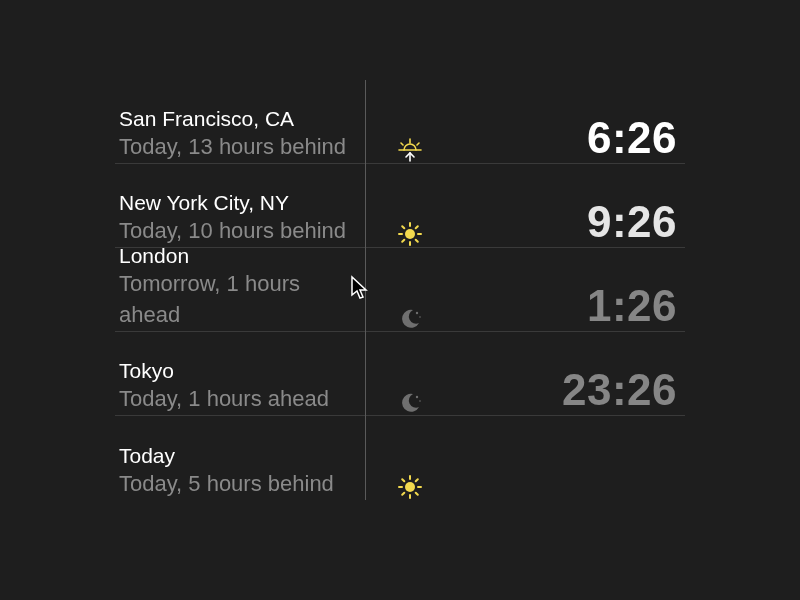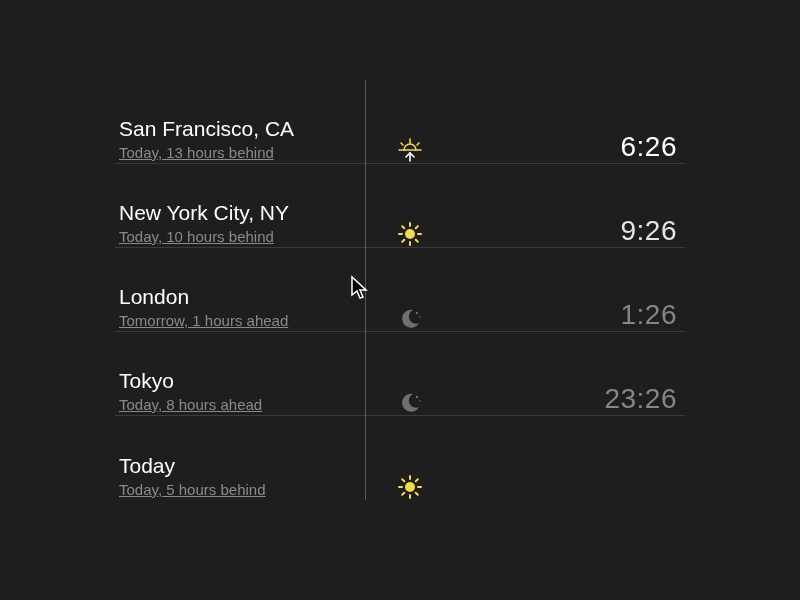--- a/index.html
+++ b/index.html
@@ -31,24 +31,23 @@
       padding-left: 4px;
     }
     .city {
       color: #ffffff;
       font-size: 21px;
       font-weight: 400;
       line-height: 1.3;
     }
     .offset {
       color: #8a8a8a;
-      font-size: 15px;
+      font-size: 22px;
       font-weight: 400;
       line-height: 1.4;
-      text-decoration: underline;
     }
     .divider {
       position: absolute;
       left: 365px;
       top: 80px;
       width: 1px;
       height: 420px;
       background: #5a5a5a;
     }
     .icon-cell {
@@ -56,22 +55,22 @@
       display: flex;
       justify-content: center;
       align-items: center;
     }
     .time-cell {
       flex: 1;
       text-align: right;
       padding-right: 8px;
     }
     .time {
-      font-size: 28px;
-      font-weight: 400;
+      font-size: 44px;
+      font-weight: 700;
       letter-spacing: 0.5px;
     }
     .time-white { color: #ffffff; }
     .time-green { color: #e5e5e5; }
     .time-gray  { color: #868686; margin-top: 29px; }
 
     .icon svg { display: block; }
 
     .cursor {
       position: absolute;
@@ -154,21 +153,21 @@
       </span>
     </div>
     <div class="time-cell">
       <span class="time time-gray">1:26</span>
     </div>
   </div>
 
   <div class="row">
     <div class="left">
       <div class="city">Tokyo</div>
-      <div class="offset">Today, 8 hours ahead</div>
+      <div class="offset">Today, 1 hours ahead</div>
     </div>
     <div class="icon-cell">
       <span class="icon">
         <svg width="24" height="24" viewBox="0 0 24 24">
           <path d="M15 3 A9 9 0 1 0 21 16 A7 7 0 0 1 15 3 Z" fill="#6f6f6f"></path>
           <circle cx="19" cy="6" r="1.2" fill="#6f6f6f"></circle>
           <circle cx="22" cy="10" r="0.8" fill="#6f6f6f"></circle>
         </svg>
       </span>
     </div>

